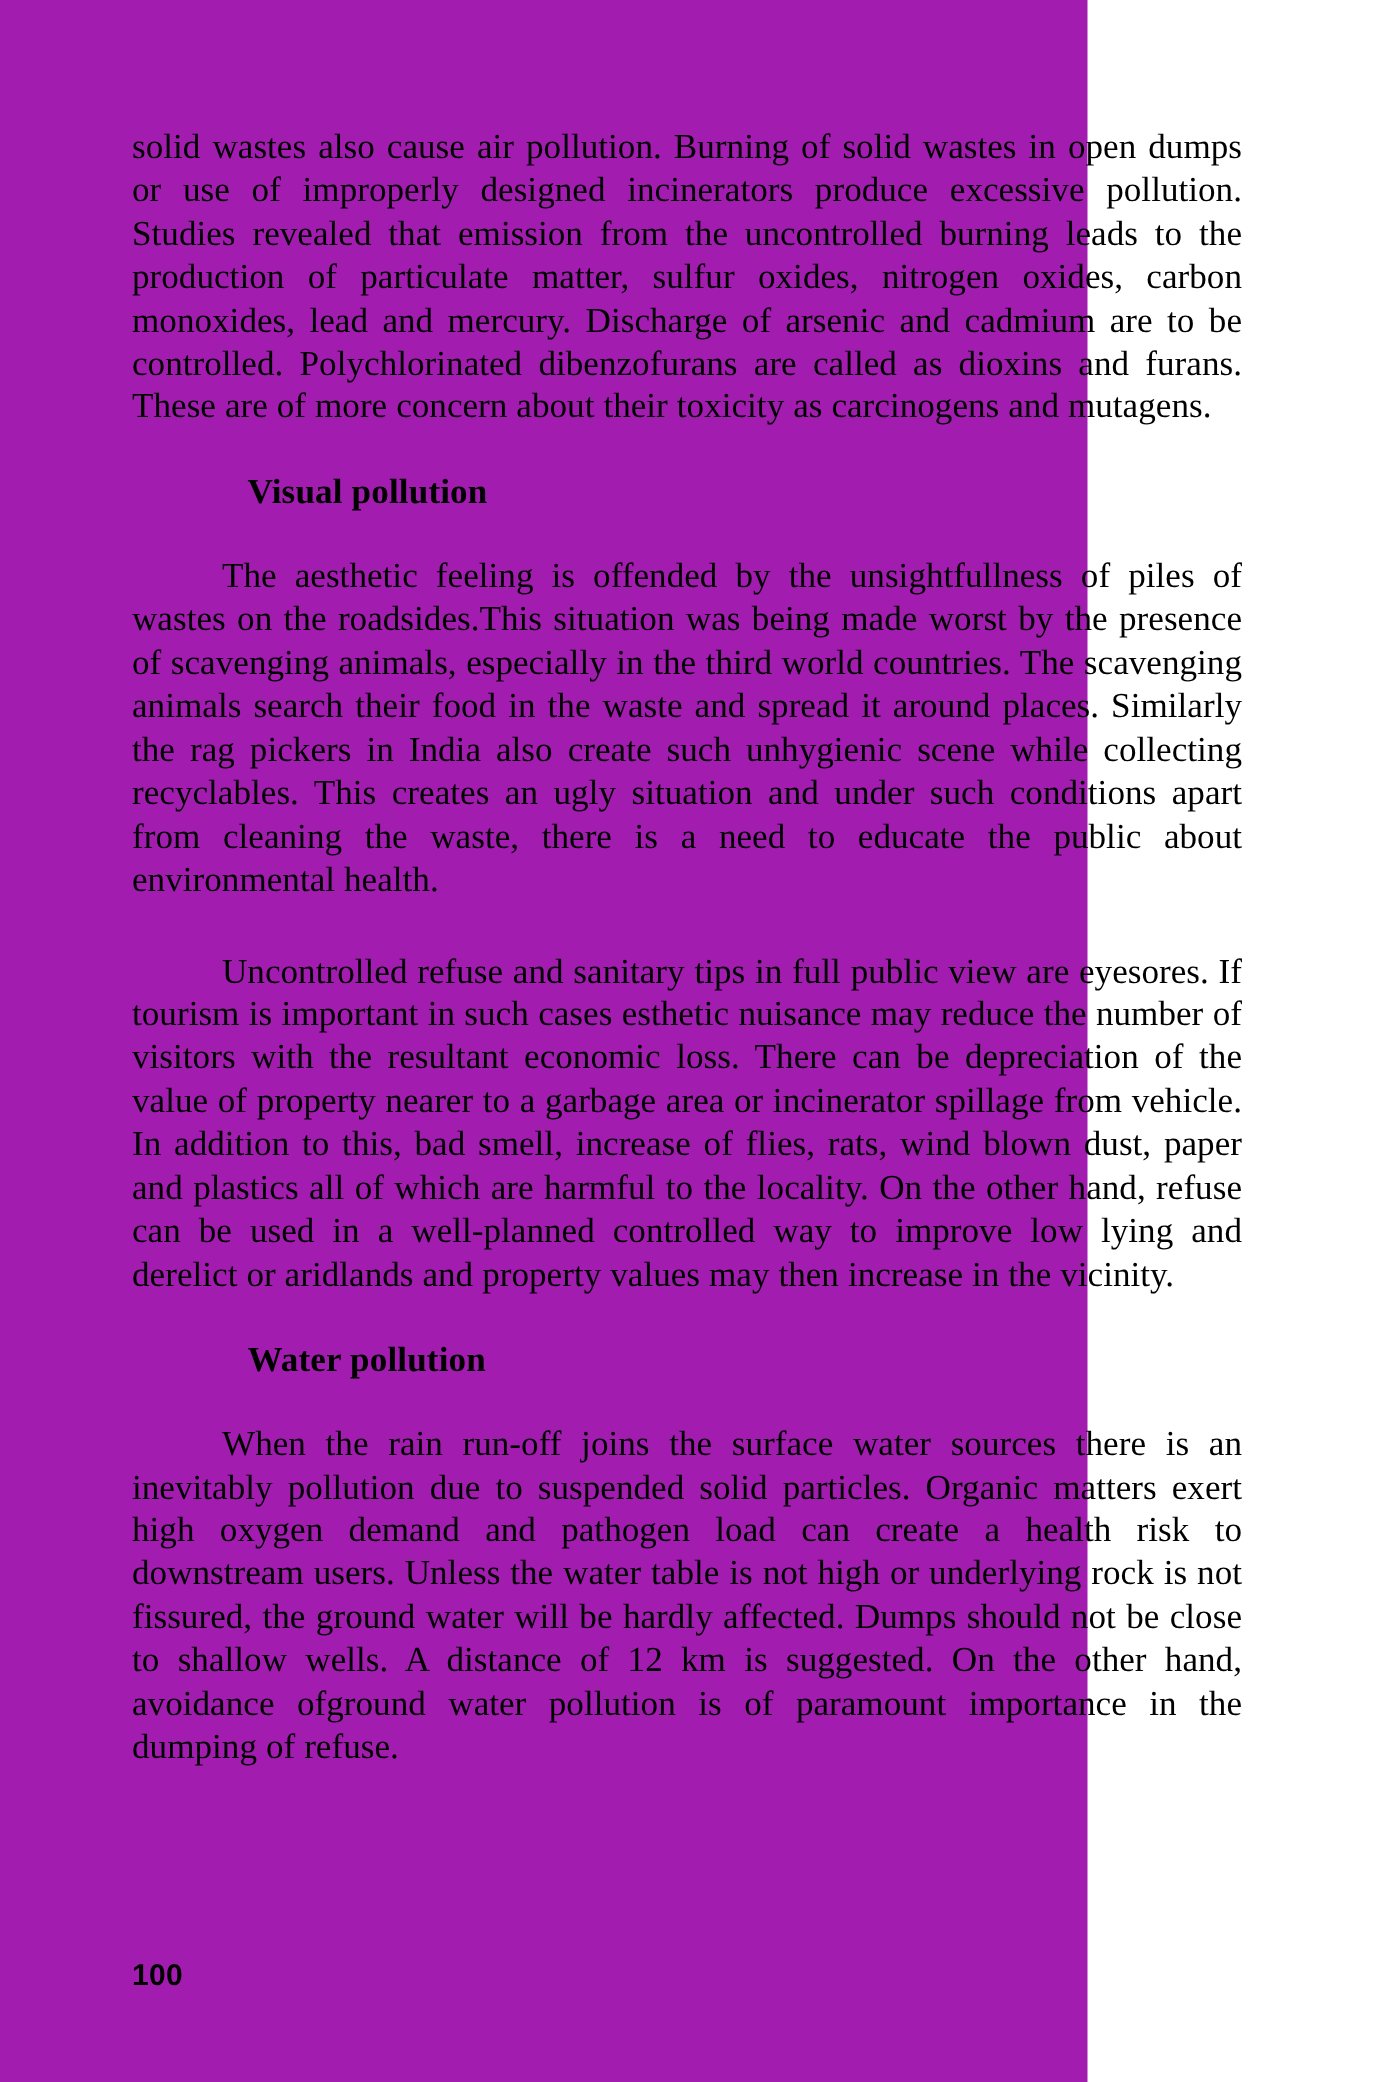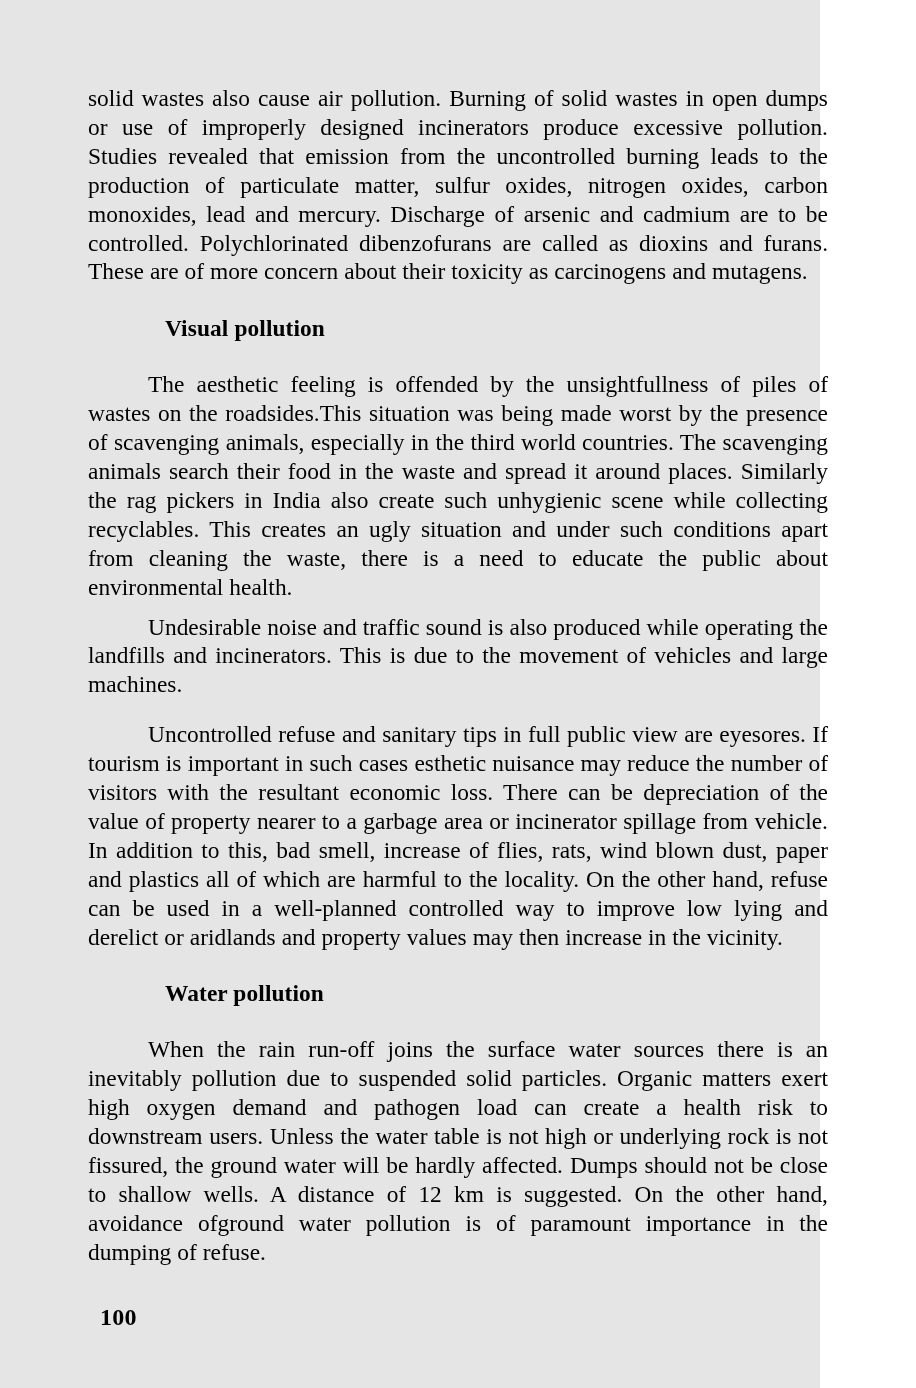--- a/index.html
+++ b/index.html
@@ -14,23 +14,23 @@
     position: relative;
     overflow: hidden;
     font-family: "Liberation Serif", "DejaVu Serif", serif;
     color: #000000;
     -webkit-font-smoothing: none;
   }
   .page {
     position: absolute;
     left: 0;
     top: 0;
-    width: 820px;
+    width: 725px;
     height: 1388px;
-    background: #e5e5e5;
+    background: #a21caf;
   }
   .content {
     position: absolute;
     left: 88px;
     top: 84px;
     width: 740px;
   }
   p.body-text {
     margin: 0 0 0 0;
     font-size: 23.4px;
@@ -52,26 +52,25 @@
     text-align: left;
     text-indent: 60px;
     letter-spacing: 0.1px;
   }
   .gap-sm { height: 10px; }
   .gap-md { height: 11px; }
   .page-number {
     position: absolute;
     left: 88px;
     top: 1305px;
-    font-size: 24px;
+    font-size: 20px;
     line-height: 24px;
     font-weight: bold;
-    font-family: Liberation Serif, serif;
+    font-family: Liberation Sans, sans-serif;
     letter-spacing: 0.2px;
-    margin-left: 12px;
   }
 </style>
 </head>
 <body>
 
 <div class="page">
 
   <div class="content">
 
     <p class="body-text">solid wastes also cause air pollution. Burning of solid wastes in open dumps or use of improperly designed incinerators produce excessive pollution. Studies revealed that emission from the uncontrolled burning leads to the production of particulate matter, sulfur oxides, nitrogen oxides, carbon monoxides, lead and mercury. Discharge of arsenic and cadmium are to be controlled. Polychlorinated dibenzofurans are called as dioxins and furans. These are of more concern about their toxicity as carcinogens and mutagens.</p>
@@ -79,21 +78,20 @@
     <div class="gap-md"></div>
 
     <h2 class="section-heading">Visual pollution</h2>
 
     <div class="gap-sm"></div>
 
     <p class="body-text indent">The aesthetic feeling is offended by the unsightfullness of piles of wastes on the roadsides.This situation was being made worst by the presence of scavenging animals, especially in the third world countries. The scavenging animals search their food in the waste and spread it around places. Similarly the rag pickers in India also create such unhygienic scene while collecting recyclables. This creates an ugly situation and under such conditions apart from cleaning the waste, there is a need to educate the public about environmental health.</p>
 
     <div class="gap-md"></div>
 
-    <p class="body-text indent">Undesirable noise and traffic sound is also produced while operating the landfills and incinerators. This is due to the movement of vehicles and large machines.</p>
 
     <div class="gap-md"></div>
 
 
     <div class="gap-sm"></div>
 
     <p class="body-text indent">Uncontrolled refuse and sanitary tips in full public view are eyesores. If tourism is important in such cases esthetic nuisance may reduce the number of visitors with the resultant economic loss. There can be depreciation of the value of property nearer to a garbage area or incinerator spillage from vehicle. In addition to this, bad smell, increase of flies, rats, wind blown dust, paper and plastics all of which are harmful to the locality. On the other hand, refuse can be used in a well-planned controlled way to improve low lying and derelict or aridlands and property values may then increase in the vicinity.</p>
 
     <div class="gap-md"></div>
 

